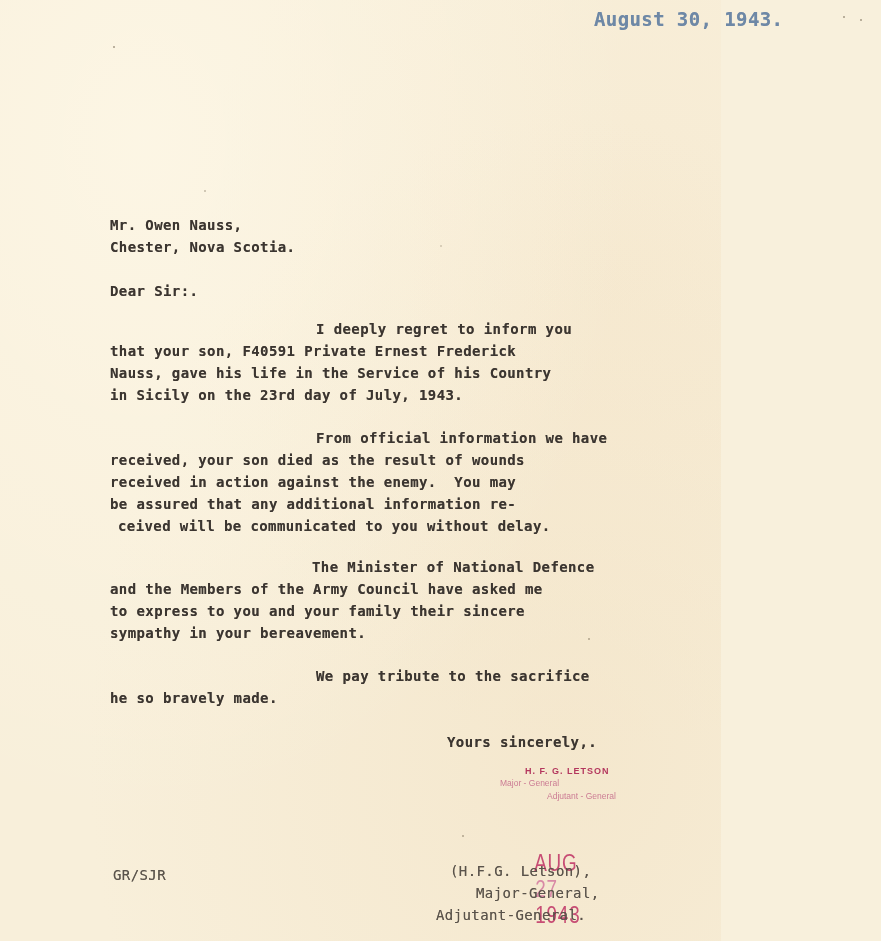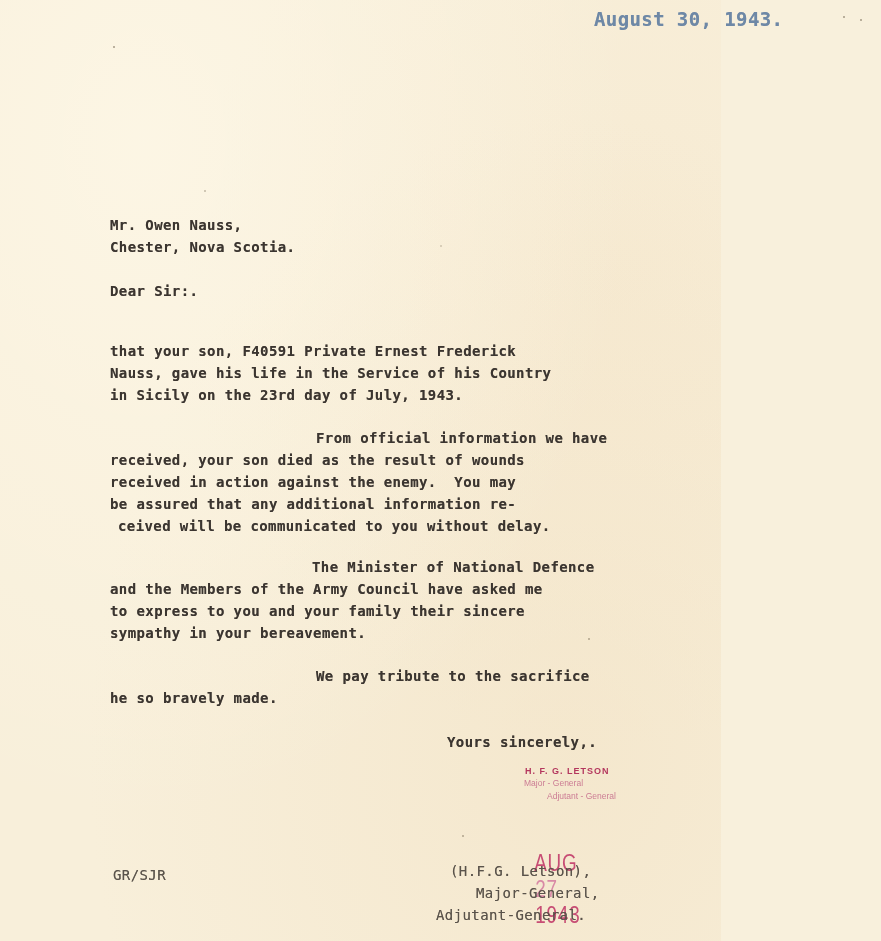--- a/index.html
+++ b/index.html
@@ -84,20 +84,21 @@
   <div class="speck" style="left:588px;top:638px;opacity:0.5;"></div>
   <div class="speck" style="left:462px;top:835px;opacity:0.5;"></div>
 
   <div class="line date" style="left:594px;top:8px;">August 30, 1943.</div>
 
   <div class="line" style="left:110px;top:214px;">Mr. Owen Nauss,</div>
   <div class="line" style="left:110px;top:236px;">Chester, Nova Scotia.</div>
 
   <div class="line" style="left:110px;top:280px;">Dear Sir:.</div>
 
+  <div class="line" style="left:316px;top:318px;">I deeply regret to inform you</div>
   <div class="line" style="left:110px;top:340px;text-align:center;">that your son, F40591 Private Ernest Frederick</div>
   <div class="line" style="left:110px;top:362px;">Nauss, gave his life in the Service of his Country</div>
   <div class="line" style="left:110px;top:384px;">in Sicily on the 23rd day of July, 1943.</div>
 
   <div class="line" style="left:316px;top:427px;">From official information we have</div>
   <div class="line" style="left:110px;top:449px;">received, your son died as the result of wounds</div>
   <div class="line" style="left:110px;top:471px;">received in action against the enemy.  You may</div>
   <div class="line" style="left:110px;top:493px;">be assured that any additional information re-</div>
   <div class="line" style="left:110px;top:515px;margin-left:8px;">ceived will be communicated to you without delay.</div>
 
@@ -105,21 +106,21 @@
   <div class="line" style="left:110px;top:578px;">and the Members of the Army Council have asked me</div>
   <div class="line" style="left:110px;top:600px;">to express to you and your family their sincere</div>
   <div class="line" style="left:110px;top:622px;">sympathy in your bereavement.</div>
 
   <div class="line" style="left:316px;top:665px;">We pay tribute to the sacrifice</div>
   <div class="line" style="left:110px;top:687px;">he so bravely made.</div>
 
   <div class="line" style="left:447px;top:731px;">Yours sincerely,.</div>
 
   <div class="stamp name" style="left:525px;top:765px;">H. F. G. LETSON</div>
-  <div class="stamp faint" style="left:524px;top:777px;">Major - General</div>
+  <div class="stamp faint" style="left:500px;top:777px;">Major - General</div>
   <div class="stamp faint" style="left:547px;top:790px;">Adjutant - General</div>
 
   <div class="datestamp" style="left:511px;top:824px;">
     <span>AUG</span>
     <span class="faintnum">27</span>
     <span>1943</span>
   </div>
 
   <div class="line light" style="left:113px;top:864px;">GR/SJR</div>
 

